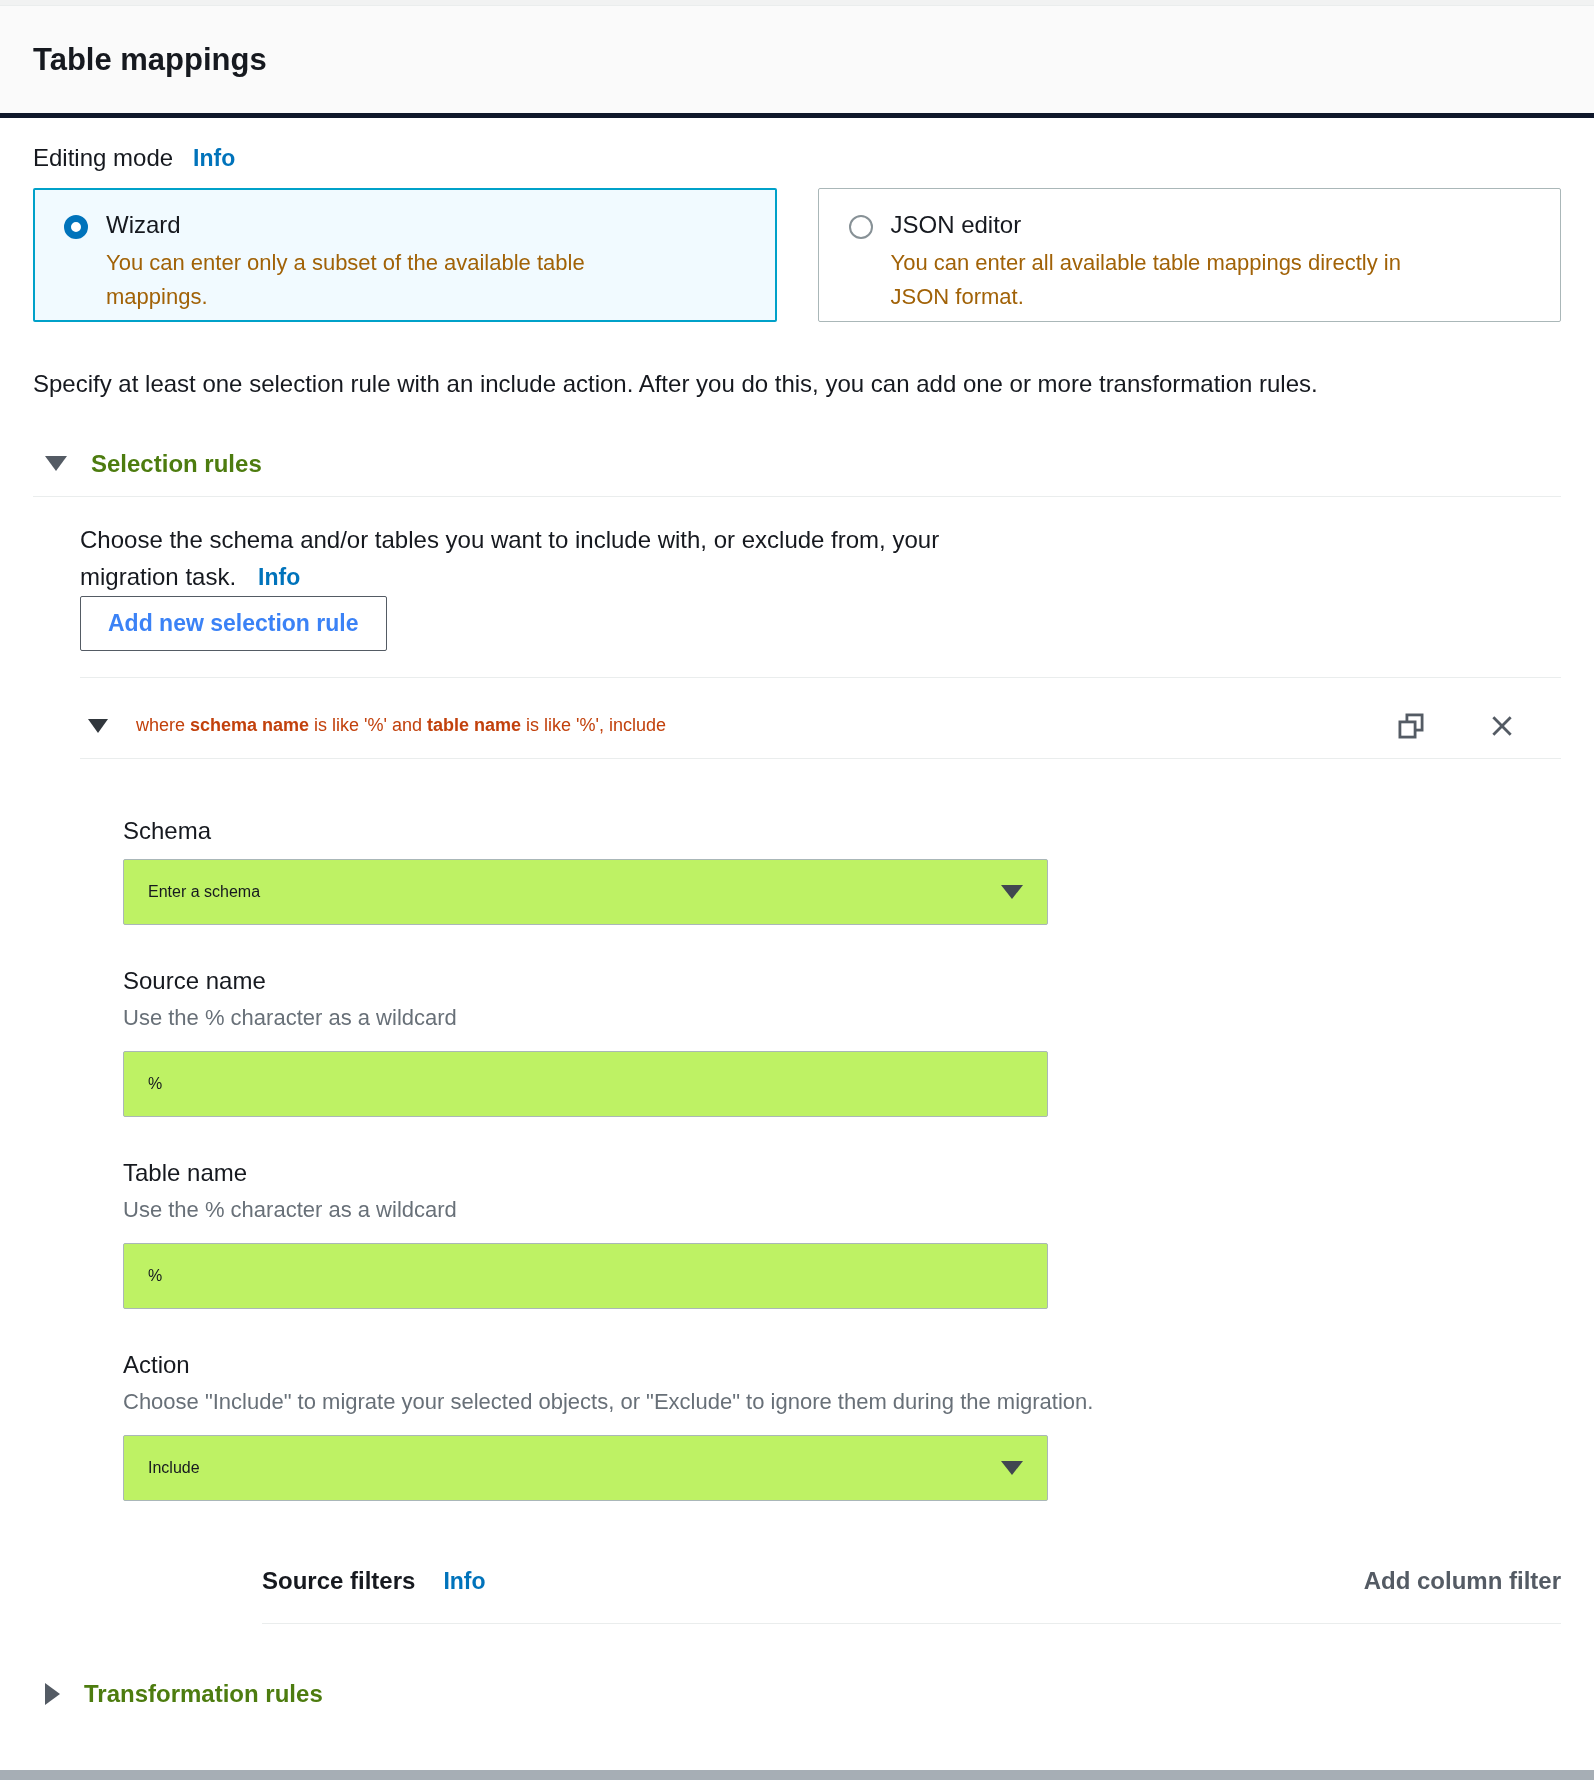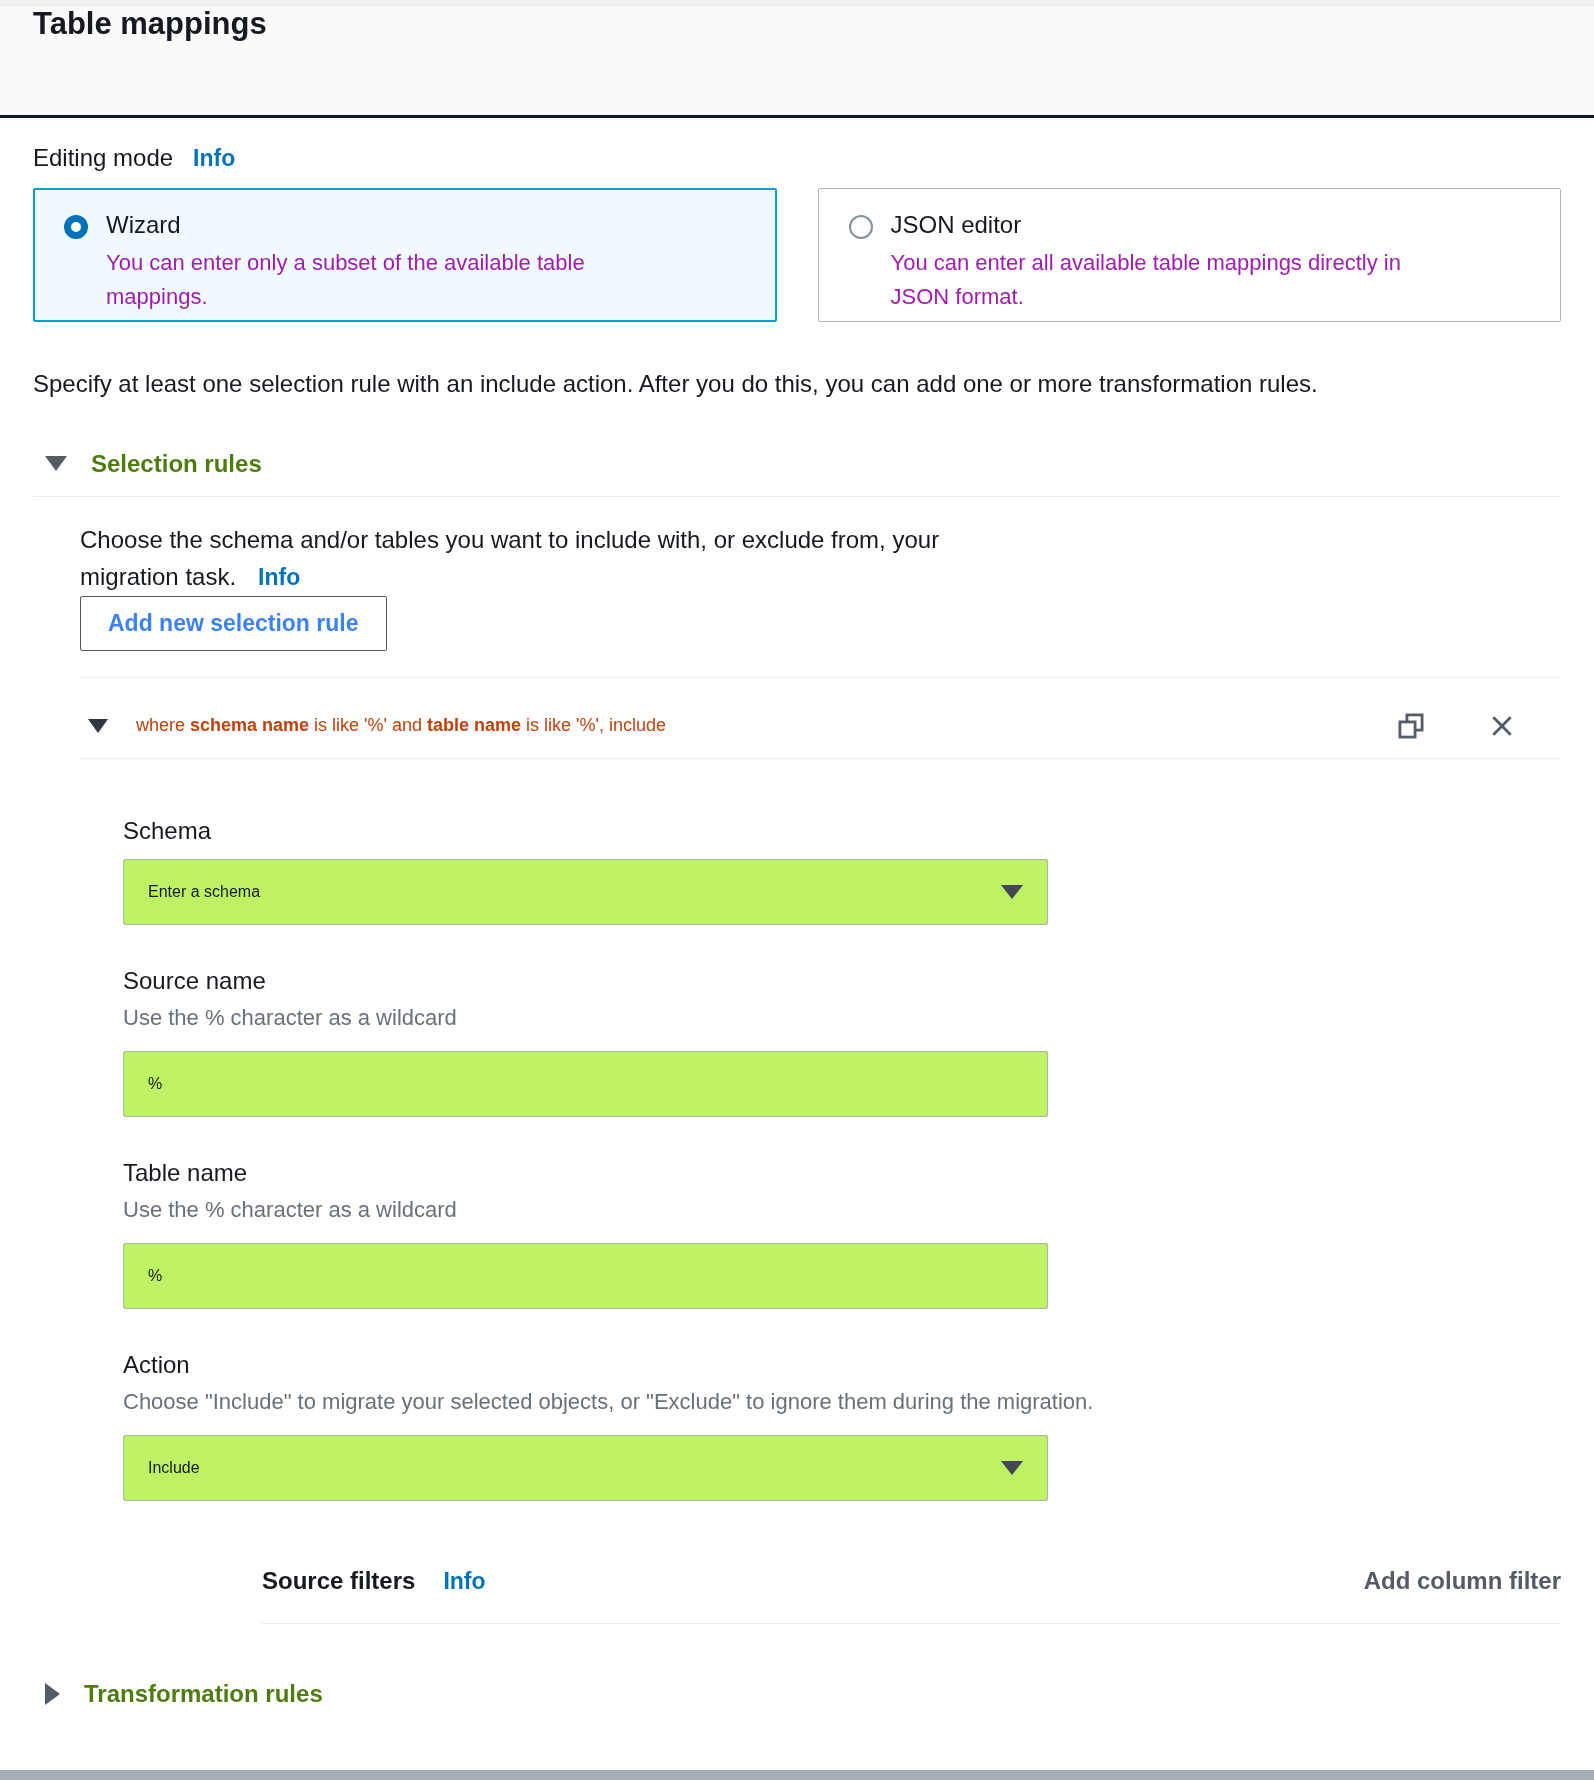--- a/index.html
+++ b/index.html
@@ -17,22 +17,23 @@
     overflow: hidden;
   }
   .top-strip {
     height: 6px;
     background: #f1f2f2;
     border-bottom: 1px solid #eaeded;
   }
   .panel-header {
     height: 112px;
     background: #fafafa;
-    border-bottom: 3px solid #0f172a;
-    display: flex;
+    border-bottom: 5px solid #0f172a;
+    display: flex;
+    align-items: center;
     padding-left: 33px;
   }
   .panel-header h1 {
     font-size: 31px;
     font-weight: 700;
     color: #16191f;
   }
   .body { padding: 0 33px; }
 
   
@@ -78,21 +79,21 @@
     border-radius: 50%;
     margin-top: 4px;
     background: #ffffff;
     border: 2px solid #879196;
   }
   .radio.checked { border: 7px solid #0073bb; }
   .card-title { font-size: 24px; color: #16191f; }
   .card-desc {
     margin-top: 7px;
     font-size: 22px;
-    color: #a21caf;
+    color: #a16207;
     line-height: 1.55;
     max-width: 560px;
   }
   .card.selected .card-desc { max-width: 500px; }
 
   
   .intro {
     margin-top: 40px;
     font-size: 24px;
     line-height: 1.83;

